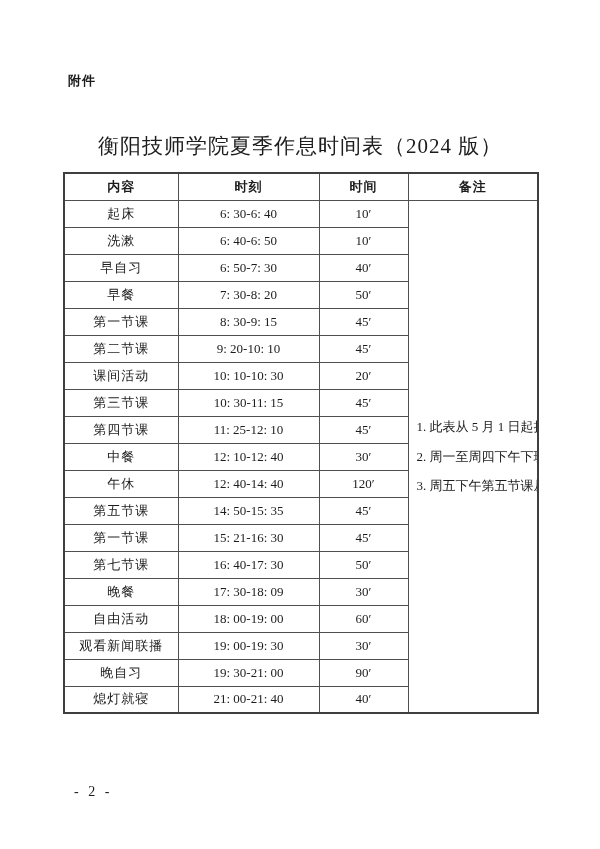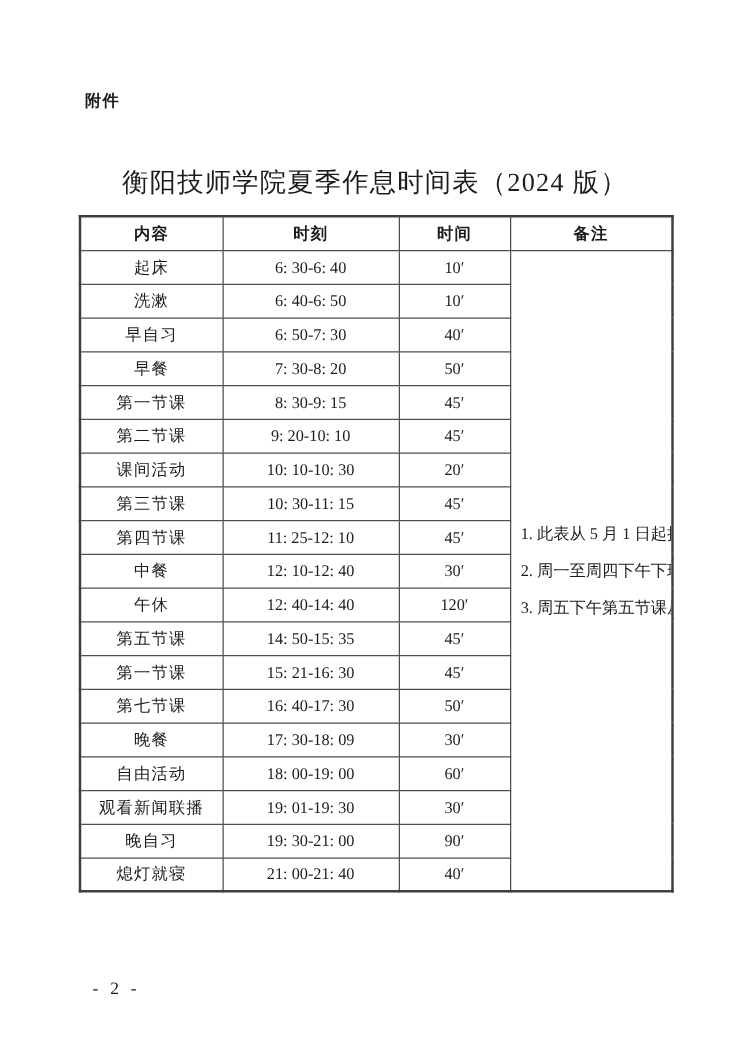--- a/index.html
+++ b/index.html
@@ -171,21 +171,21 @@
       <td>17: 30-18: 09</td>
       <td>30′</td>
     </tr>
     <tr>
       <td class="content-col">自由活动</td>
       <td>18: 00-19: 00</td>
       <td>60′</td>
     </tr>
     <tr>
       <td class="content-col">观看新闻联播</td>
-      <td>19: 01-19: 30</td>
+      <td>19: 00-19: 30</td>
       <td>30′</td>
     </tr>
     <tr>
       <td class="content-col">晚自习</td>
       <td>19: 30-21: 00</td>
       <td>90′</td>
     </tr>
     <tr>
       <td class="content-col">熄灯就寝</td>
       <td>21: 00-21: 40</td>

